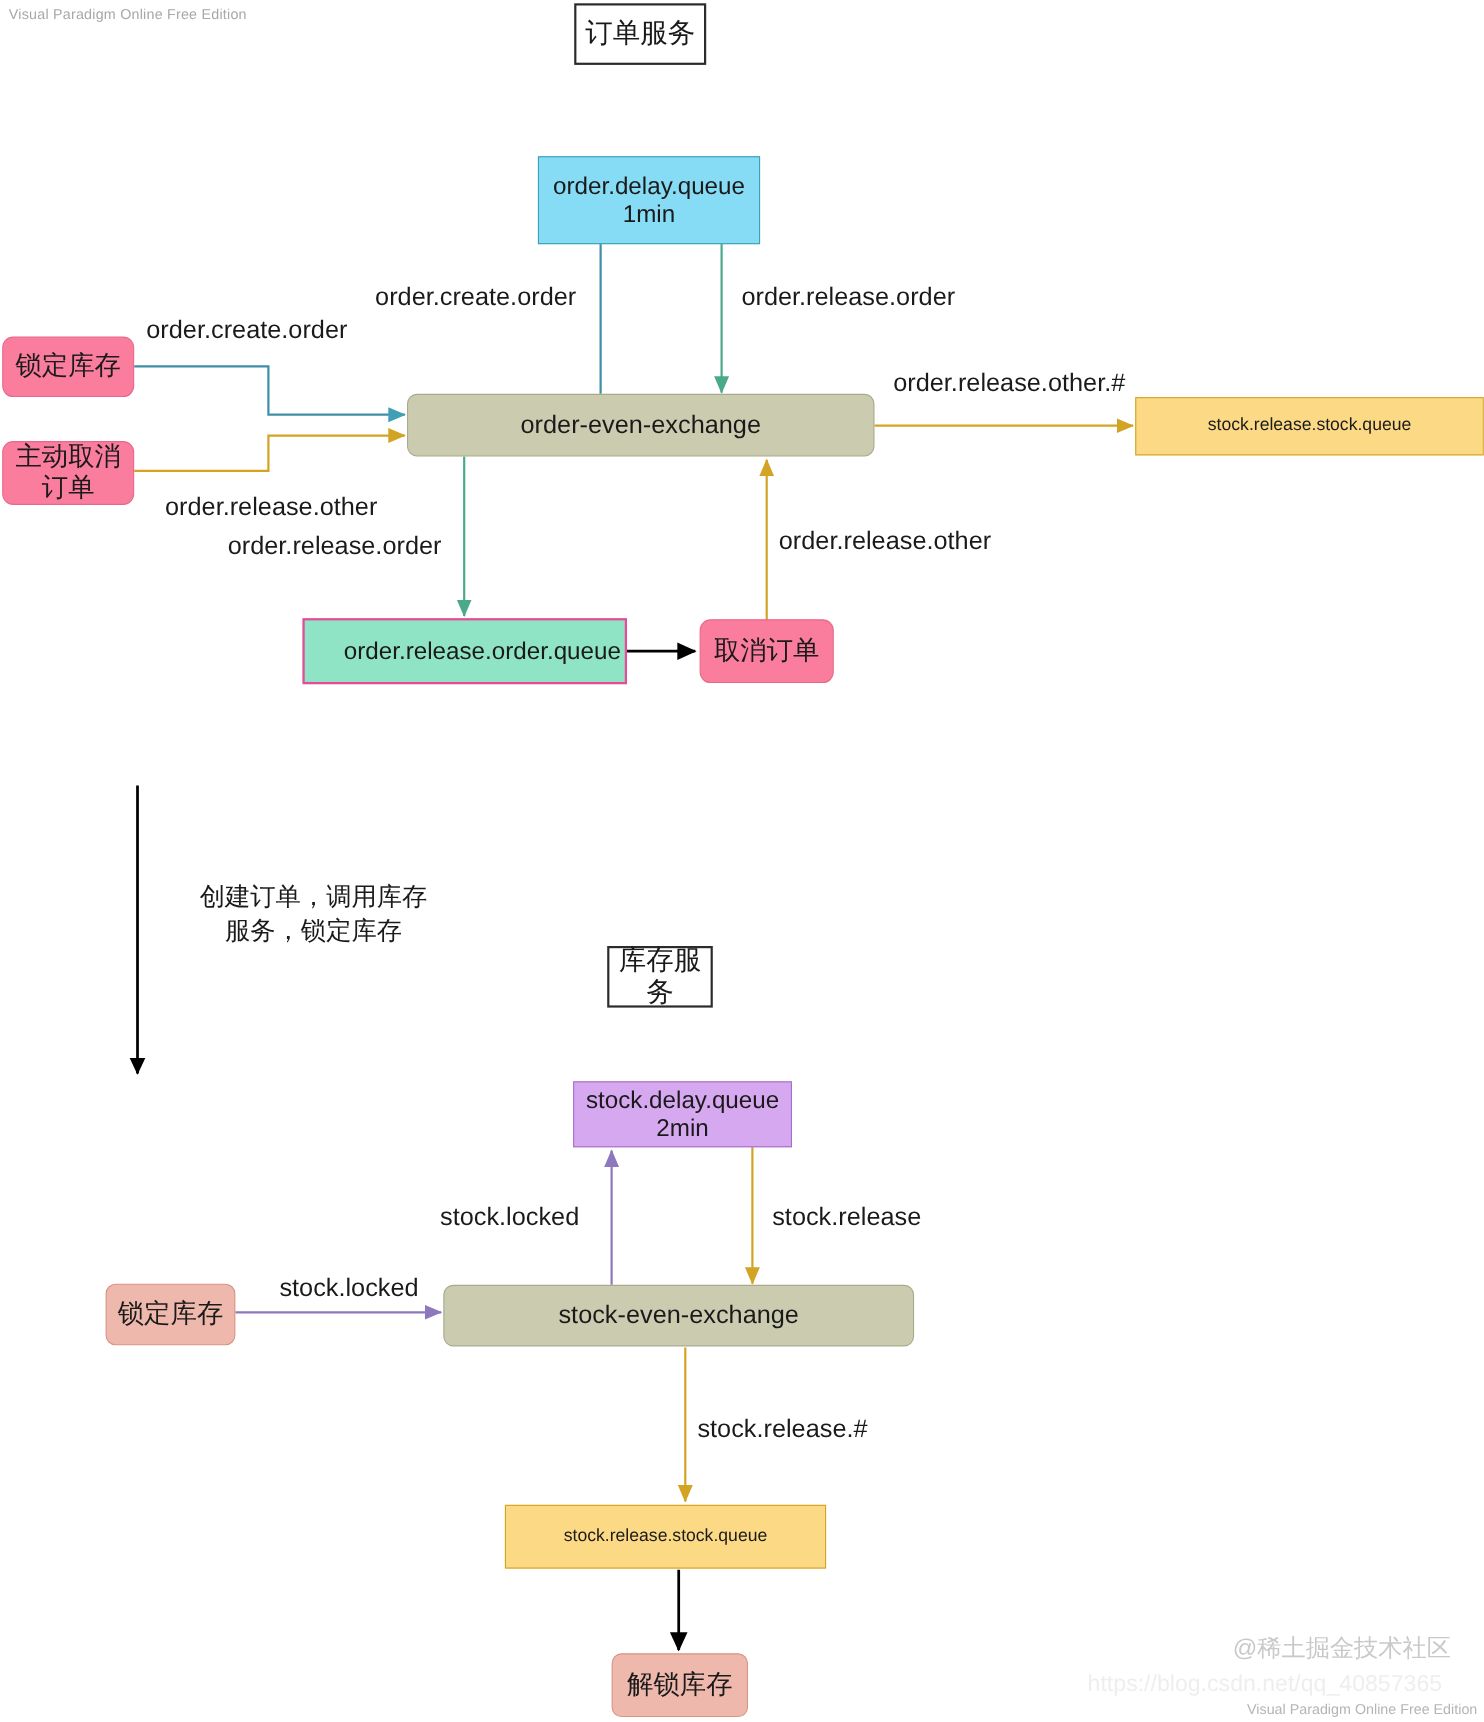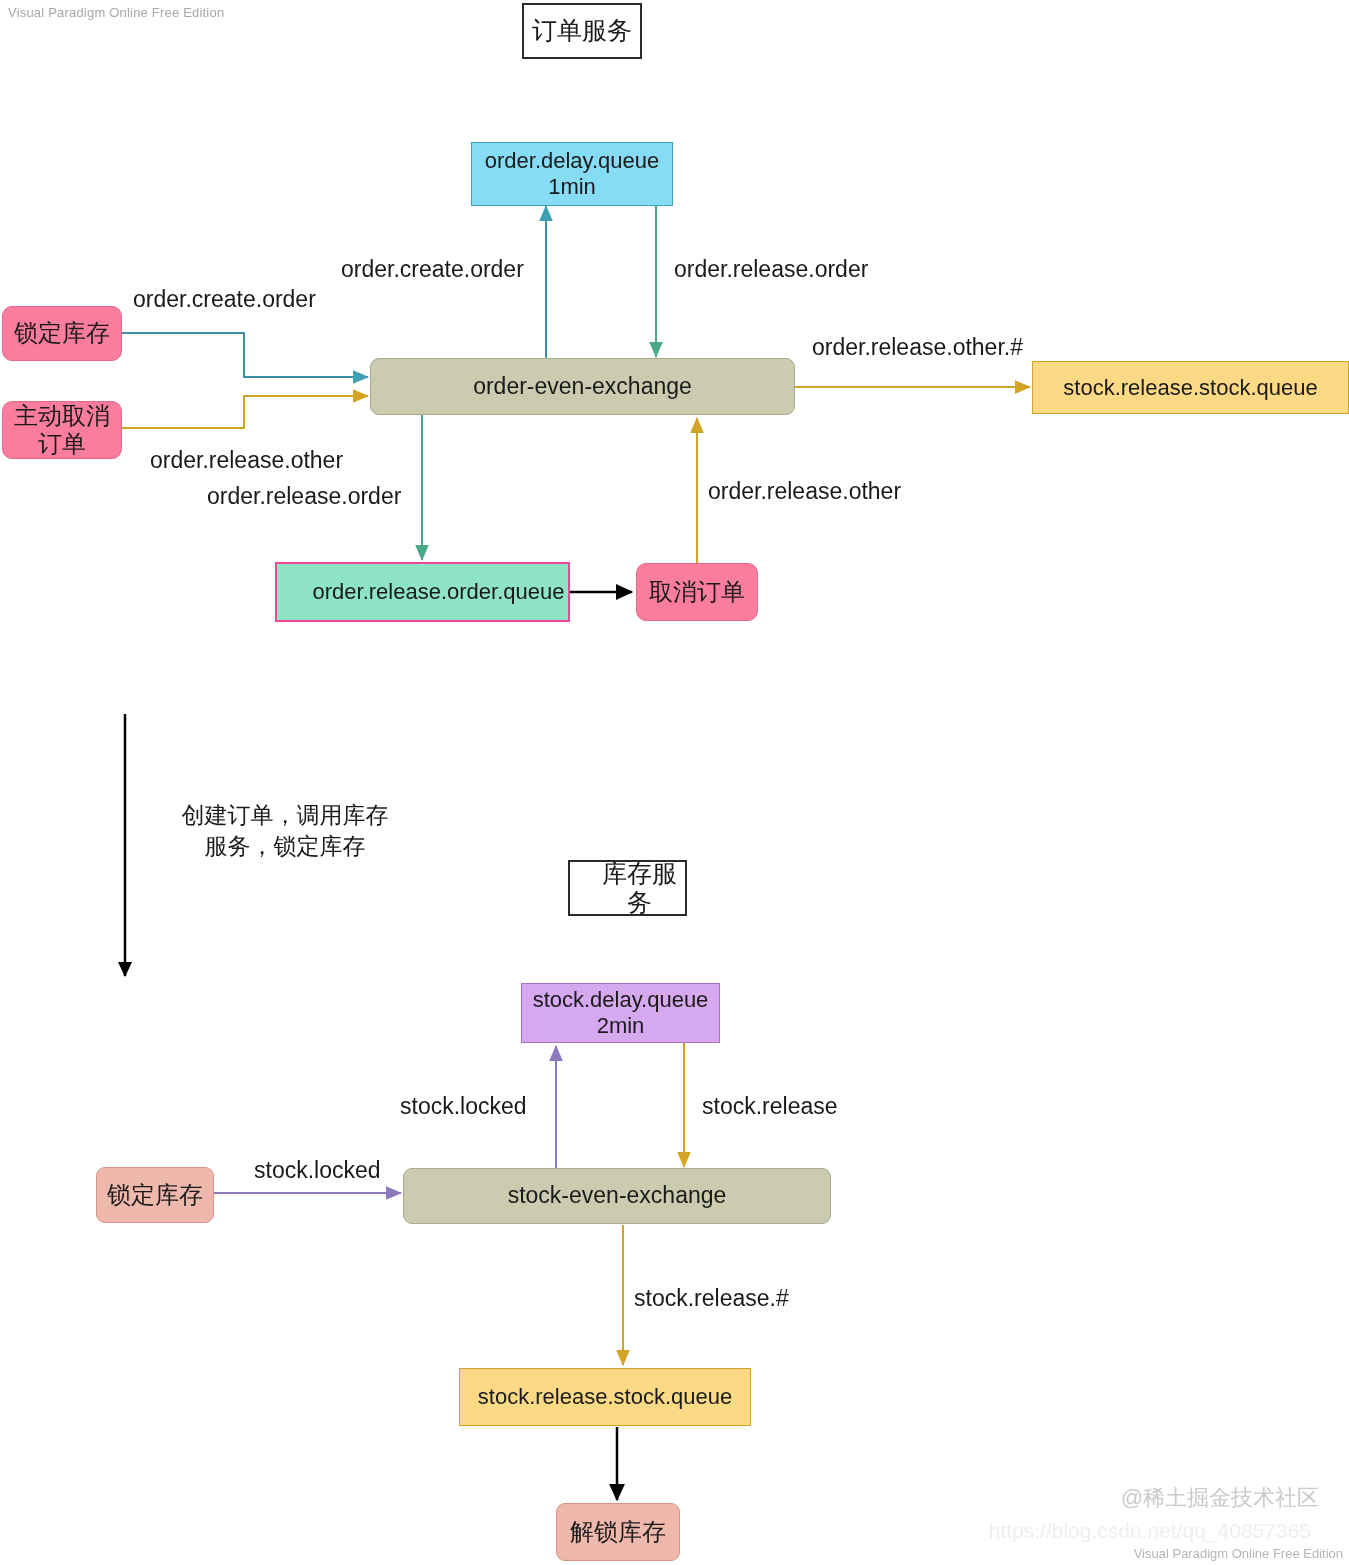--- a/index.html
+++ b/index.html
@@ -57,21 +57,21 @@
   }
   .n-green {
     background: #8fe4c5;
     border: 2px solid #ec4899;
     font-size: 22px;
     padding-left: 32px;
   }
   .n-yellow {
     background: #fcd984;
     border: 1px solid #d3a324;
-    font-size: 22px;
+    font-size: 16px;
   }
   .n-purple {
     background: #d6a8f0;
     border: 1px solid #a86fc9;
     font-size: 22px;
   }
   .n-khaki {
     background: #cbcbb0;
     border: 1px solid #a9a98c;
     border-radius: 9px;
@@ -186,21 +186,21 @@
 
     <path d="M623,1225 L623,1365" fill="none" stroke="#d3a324" stroke-width="2" marker-end="url(#ah-gold)"></path>
 
     <path d="M617,1427 L617,1500" fill="none" stroke="#000000" stroke-width="2.5" marker-end="url(#ah-black)"></path>
   </svg>
 
   <div class="node n-title" style="left:522px; top:3px; width:120px; height:56px;">
     <span class="node-text">订单服务</span>
   </div>
 
-  <div class="node n-blue" style="left:471px; top:142px; width:202px; height:64px;">
+  <div class="node n-blue" style="left:489px; top:142px; width:202px; height:80px;">
     <span class="node-text">order.delay.queue
 1min</span>
   </div>
 
   <div class="node n-pink" style="left:2px; top:306px; width:120px; height:55px;">
     <span class="node-text">锁定库存</span>
   </div>
 
   <div class="node n-pink" style="left:2px; top:401px; width:120px; height:58px;">
     <span class="node-text">主动取消
@@ -233,21 +233,21 @@
 
   <div class="edge-label" style="left:150px; top:446px; width:230px; text-align:left;">order.release.other</div>
 
   <div class="edge-label" style="left:207px; top:482px; width:230px; text-align:left;">order.release.order</div>
 
   <div class="edge-label" style="left:708px; top:477px; width:230px; text-align:left;">order.release.other</div>
 
   <div class="note-label" style="left:157px; top:800px; width:256px;">创建订单，调用库存
 服务，锁定库存</div>
 
-  <div class="node n-title" style="left:568px; top:860px; width:119px; height:56px;padding-left:24px;">
+  <div class="node n-title" style="left:552px; top:860px; width:96px; height:56px;">
     <span class="node-text">库存服务</span>
   </div>
 
   <div class="node n-purple" style="left:521px; top:983px; width:199px; height:60px;">
     <span class="node-text">stock.delay.queue
 2min</span>
   </div>
 
   <div class="node n-salmon" style="left:96px; top:1167px; width:118px; height:56px;align-items:center;">
     <span class="node-text">锁定库存</span>

